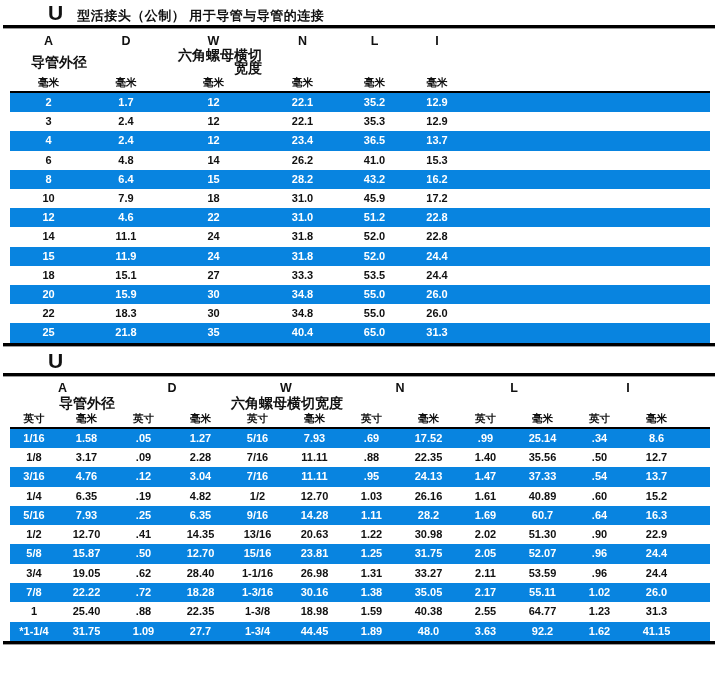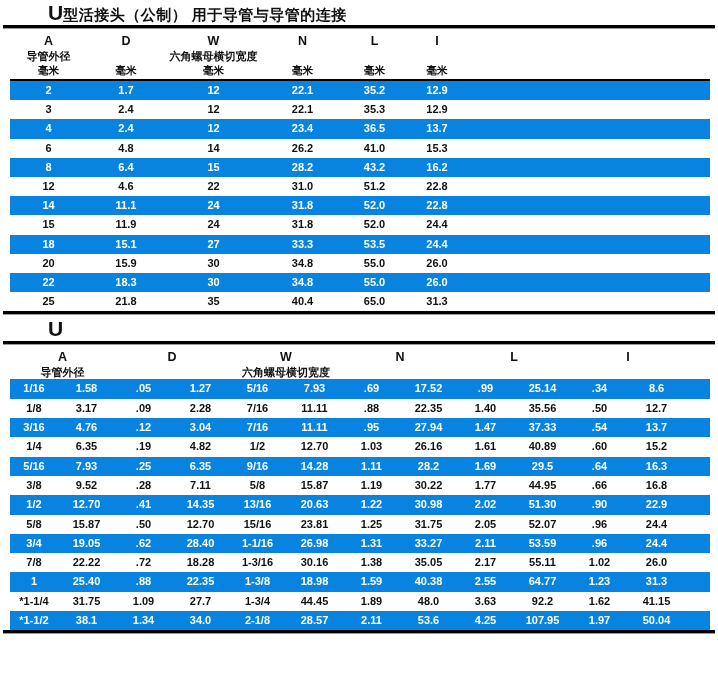--- a/index.html
+++ b/index.html
@@ -7,29 +7,29 @@
     width:718px;height:698px;background:#ffffff;
     font-family:"Liberation Sans","DejaVu Sans",sans-serif;color:#111;
     overflow:hidden;
   }
   .sheet{padding-top:2px;}
   .titlebar{
     display:flex;align-items:baseline;
     padding-left:48px;height:22px;margin-bottom:1px;
   }
   .big-u{font-size:21px;font-weight:800;line-height:22px;}
-  .title-text{font-size:15px;font-weight:700;margin-left:0;letter-spacing:0.5px;}
+  .title-text{font-size:13px;font-weight:700;margin-left:14px;letter-spacing:0.5px;}
   .rule-heavy{height:3px;background:#000;border-bottom:1px solid #9a9a9a;margin:0 3px;}
   .section2{margin-top:3px;}
   table{
     margin-left:10px;width:700px;border-collapse:collapse;table-layout:fixed;
   }
   thead th{font-weight:700;padding:0;text-align:center;vertical-align:middle;}
   tr.letters th{height:17px;font-size:12.5px;padding-top:3px;}
-  tr.subs th{height:14px;font-size:11px;line-height:13px;}
+  tr.subs th{height:14px;font-size:14px;line-height:13px;text-align:right;}
   tr.units th{height:16px;font-size:10.5px;border-bottom:2px solid #000;font-family:Liberation Serif, serif;}
   tbody td{
     padding:0;text-align:center;font-size:11px;font-weight:700;
     height:19.2px;line-height:19.2px;white-space:nowrap;
   }
   #imperial-table tbody td{height:19.3px;line-height:19.3px;}
   tbody tr:nth-child(odd){background:var(--accent);}
   tbody tr:nth-child(odd) td{color:#ffffff;}
   tbody tr:nth-child(even) td{color:#111;}
 </style>
@@ -124,20 +124,29 @@
           <tr>
             <td>8</td>
             <td>6.4</td>
             <td>15</td>
             <td>28.2</td>
             <td>43.2</td>
             <td>16.2</td>
             <td></td>
           </tr>
           <tr>
+            <td>10</td>
+            <td>7.9</td>
+            <td>18</td>
+            <td>31.0</td>
+            <td>45.9</td>
+            <td>17.2</td>
+            <td></td>
+          </tr>
+          <tr>
             <td>12</td>
             <td>4.6</td>
             <td>22</td>
             <td>31.0</td>
             <td>51.2</td>
             <td>22.8</td>
             <td></td>
           </tr>
           <tr>
             <td>14</td>
@@ -232,20 +241,35 @@
         </tr>
         <tr class="subs">
           <th colspan="2">导管外径</th>
           <th colspan="2"></th>
           <th colspan="2">六角螺母横切宽度</th>
           <th colspan="2"></th>
           <th colspan="2"></th>
           <th colspan="2"></th>
           <th></th>
         </tr>
+        <tr class="units">
+            <th>英寸</th>
+            <th>毫米</th>
+            <th>英寸</th>
+            <th>毫米</th>
+            <th>英寸</th>
+            <th>毫米</th>
+            <th>英寸</th>
+            <th>毫米</th>
+            <th>英寸</th>
+            <th>毫米</th>
+            <th>英寸</th>
+            <th>毫米</th>
+            <th></th>
+          </tr>
       </thead>
       <tbody>
           <tr>
             <td>1/16</td>
             <td>1.58</td>
             <td>.05</td>
             <td>1.27</td>
             <td>5/16</td>
             <td>7.93</td>
             <td>.69</td>
@@ -272,21 +296,21 @@
             <td></td>
           </tr>
           <tr>
             <td>3/16</td>
             <td>4.76</td>
             <td>.12</td>
             <td>3.04</td>
             <td>7/16</td>
             <td>11.11</td>
             <td>.95</td>
-            <td>27.94</td>
+            <td>24.13</td>
             <td>1.47</td>
             <td>37.33</td>
             <td>.54</td>
             <td>13.7</td>
             <td></td>
           </tr>
           <tr>
             <td>1/4</td>
             <td>6.35</td>
             <td>.19</td>
@@ -304,38 +328,23 @@
           <tr>
             <td>5/16</td>
             <td>7.93</td>
             <td>.25</td>
             <td>6.35</td>
             <td>9/16</td>
             <td>14.28</td>
             <td>1.11</td>
             <td>28.2</td>
             <td>1.69</td>
-            <td>29.5</td>
+            <td>60.7</td>
             <td>.64</td>
             <td>16.3</td>
-            <td></td>
-          </tr>
-          <tr>
-            <td>3/8</td>
-            <td>9.52</td>
-            <td>.28</td>
-            <td>7.11</td>
-            <td>5/8</td>
-            <td>15.87</td>
-            <td>1.19</td>
-            <td>30.22</td>
-            <td>1.77</td>
-            <td>44.95</td>
-            <td>.66</td>
-            <td>16.8</td>
             <td></td>
           </tr>
           <tr>
             <td>1/2</td>
             <td>12.70</td>
             <td>.41</td>
             <td>14.35</td>
             <td>13/16</td>
             <td>20.63</td>
             <td>1.22</td>
@@ -414,33 +423,18 @@
             <td>1-3/4</td>
             <td>44.45</td>
             <td>1.89</td>
             <td>48.0</td>
             <td>3.63</td>
             <td>92.2</td>
             <td>1.62</td>
             <td>41.15</td>
             <td></td>
           </tr>
-          <tr>
-            <td>*1-1/2</td>
-            <td>38.1</td>
-            <td>1.34</td>
-            <td>34.0</td>
-            <td>2-1/8</td>
-            <td>28.57</td>
-            <td>2.11</td>
-            <td>53.6</td>
-            <td>4.25</td>
-            <td>107.95</td>
-            <td>1.97</td>
-            <td>50.04</td>
-            <td></td>
-          </tr>
         </tbody>
     </table>
     <div class="rule-heavy"></div>
   </section>
 
 </div>
 
 </body></html>

